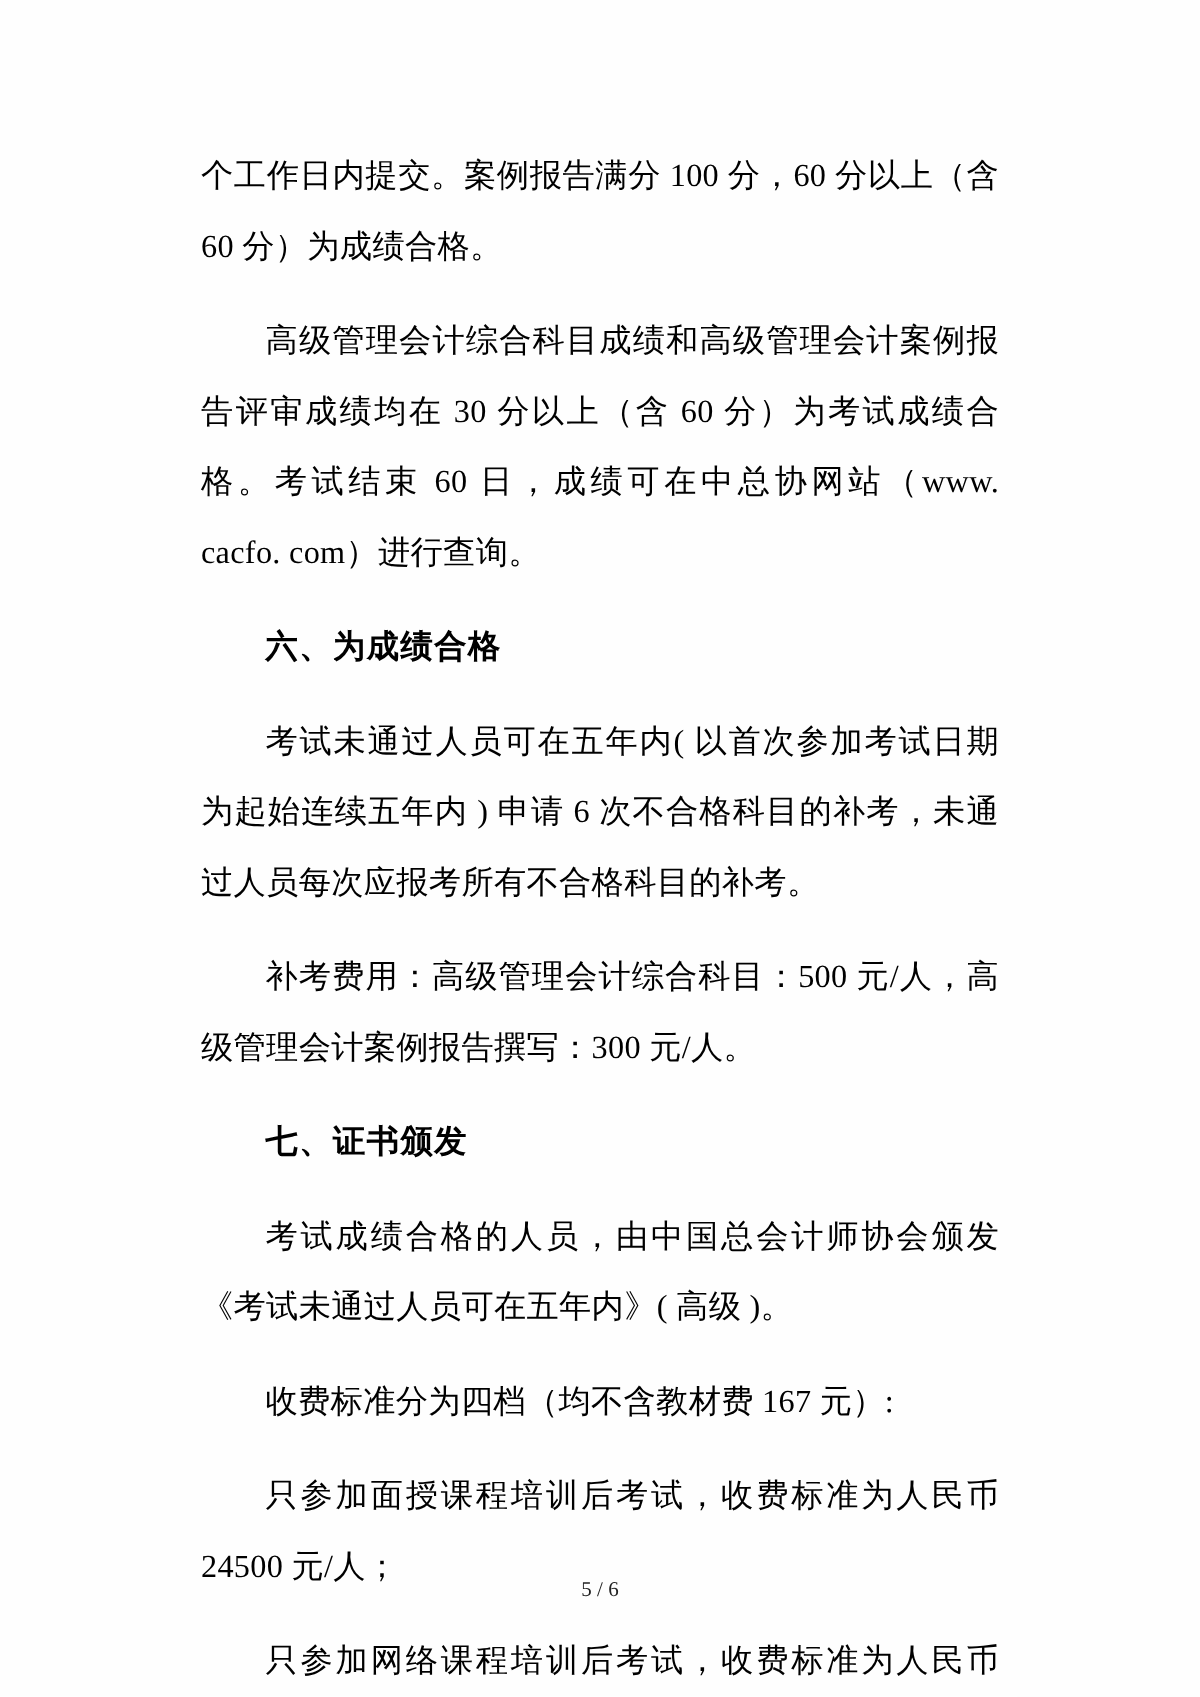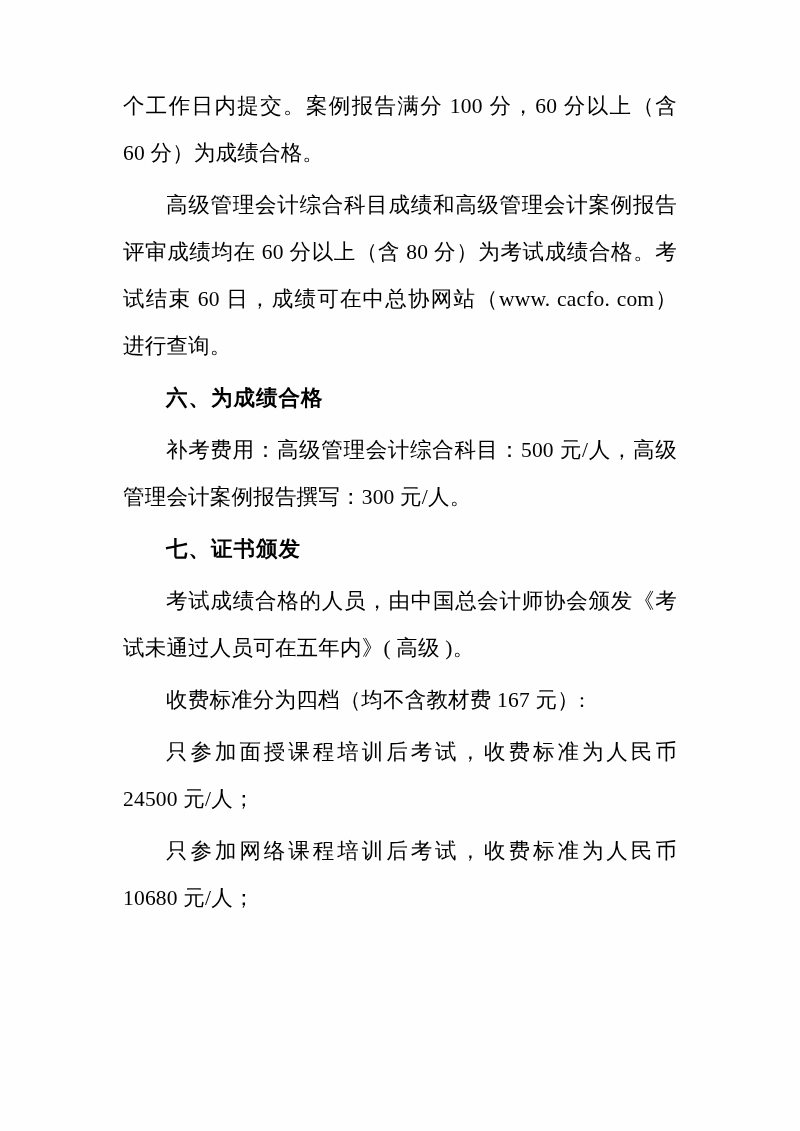--- a/index.html
+++ b/index.html
@@ -24,21 +24,21 @@
     background: #fefefe;
   }
   .body-text {
     font-size: 21.5px;
     line-height: 47px;
     text-align: justify;
     text-justify: inter-ideograph;
     letter-spacing: 0.2px;
   }
   p {
-    margin: 5px;
+    margin: 16px;
   }
   .indent {
     text-indent: 2em;
   }
   .heading {
     text-indent: 2em;
     font-weight: bold;
     font-family: "Liberation Sans", "DejaVu Sans", sans-serif;
     letter-spacing: 1px;
   }
@@ -52,23 +52,25 @@
     font-family: "Liberation Serif", "DejaVu Serif", serif;
     color: #222;
   }
 </style>
 </head>
 <body>
 
 <div class="page">
   <div class="body-text">
     <p>个工作日内提交。案例报告满分 100 分，60 分以上（含 60 分）为成绩合格。</p>
-    <p class="indent">高级管理会计综合科目成绩和高级管理会计案例报告评审成绩均在 60 分以上（含 80 分）为考试成绩合格。考试结束 60 日，成绩可在中总协网站（www. cacfo. com）进行查询。</p>
+    <p class="indent">高级管理会计综合科目成绩和高级管理会计案例报告评审成绩均在 30 分以上（含 60 分）为考试成绩合格。考试结束 60 日，成绩可在中总协网站（www. cacfo. com）进行查询。</p>
     <p class="heading">六、为成绩合格</p>
+    <p class="indent">考试未通过人员可在五年内( 以首次参加考试日期为起始连续五年内 ) 申请 6 次不合格科目的补考，未通过人员每次应报考所有不合格科目的补考。</p>
     <p class="indent">补考费用：高级管理会计综合科目：500 元/人，高级管理会计案例报告撰写：300 元/人。</p>
     <p class="heading">七、证书颁发</p>
     <p class="indent">考试成绩合格的人员，由中国总会计师协会颁发《考试未通过人员可在五年内》( 高级 )。</p>
     <p class="indent">收费标准分为四档（均不含教材费 167 元）:</p>
     <p class="indent">只参加面授课程培训后考试，收费标准为人民币 24500 元/人；</p>
     <p class="indent">只参加网络课程培训后考试，收费标准为人民币 10680 元/人；</p>
 
   </div>
+  <div class="page-number">5 / 6</div>
 </div>
 
 </body></html>

